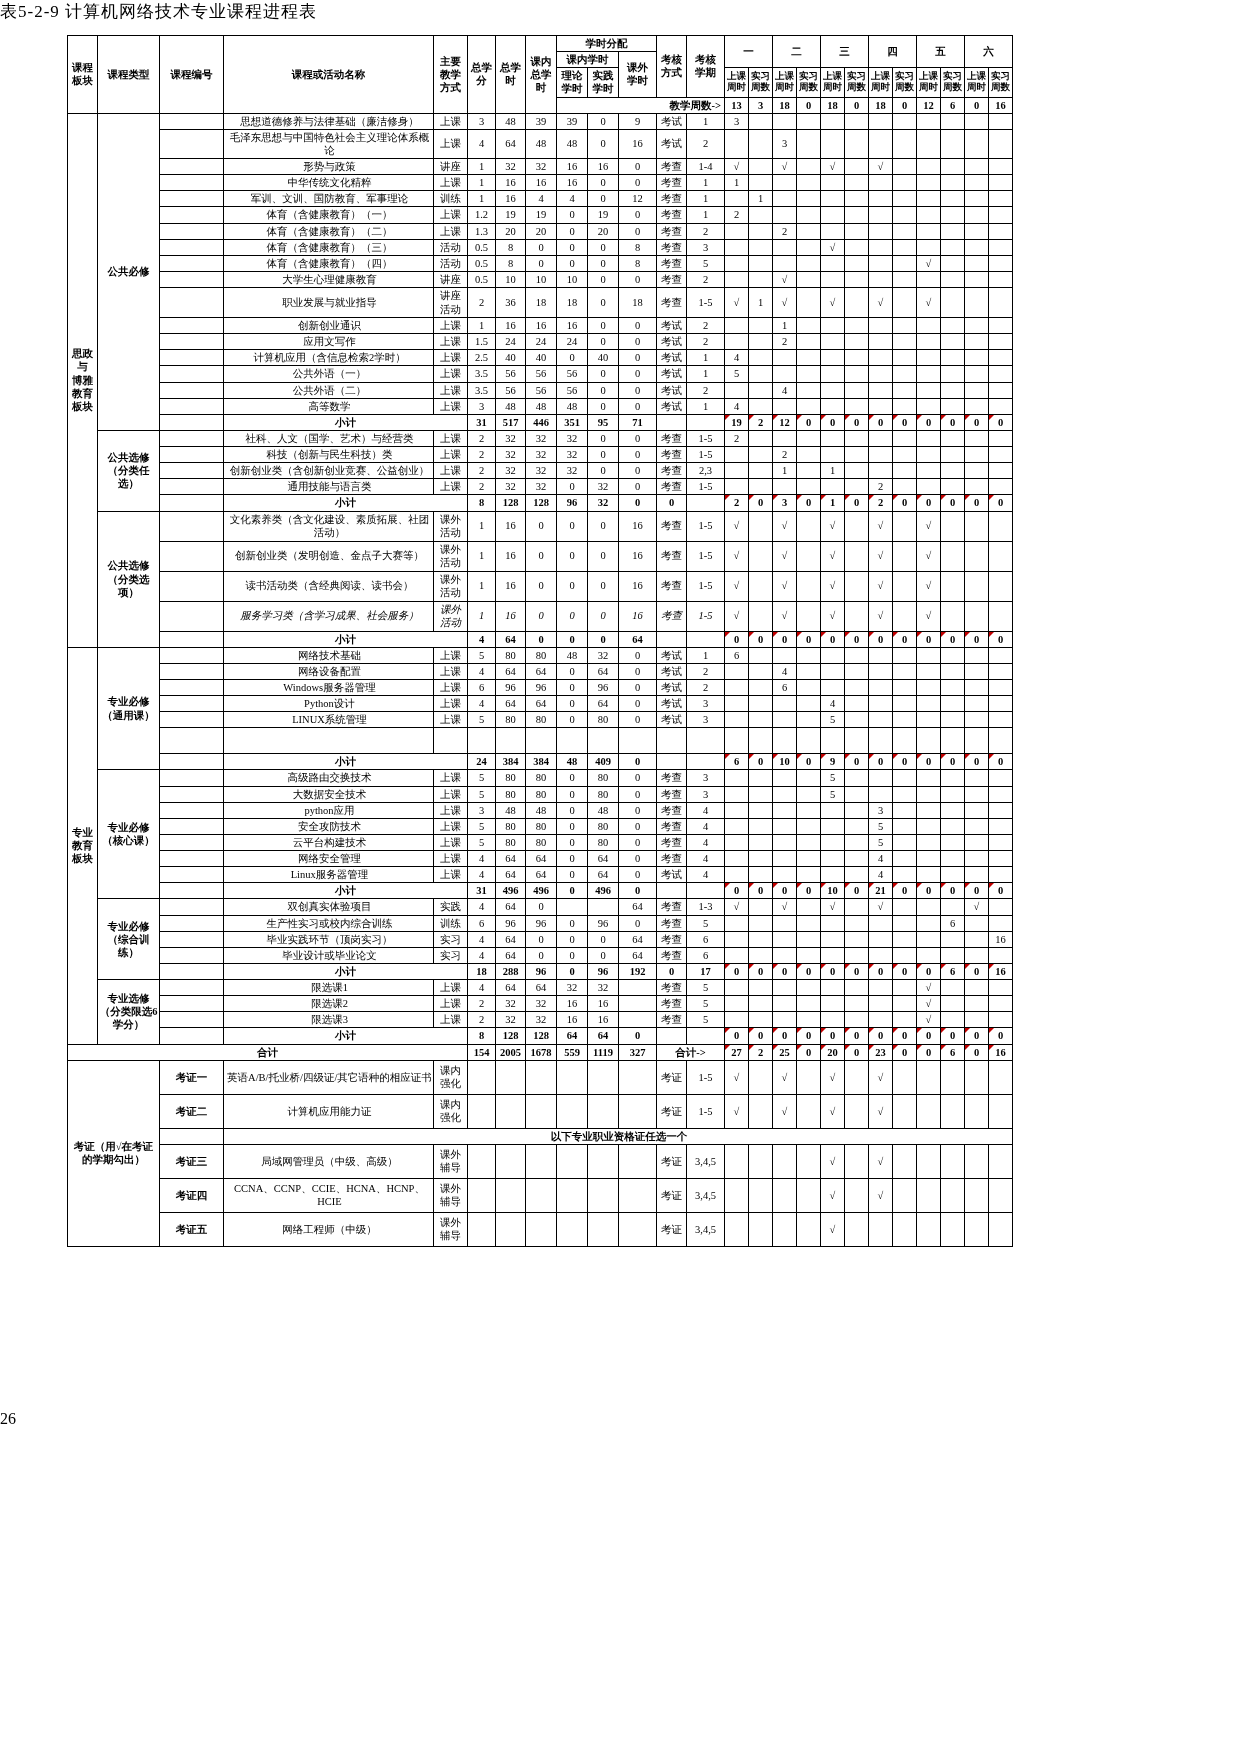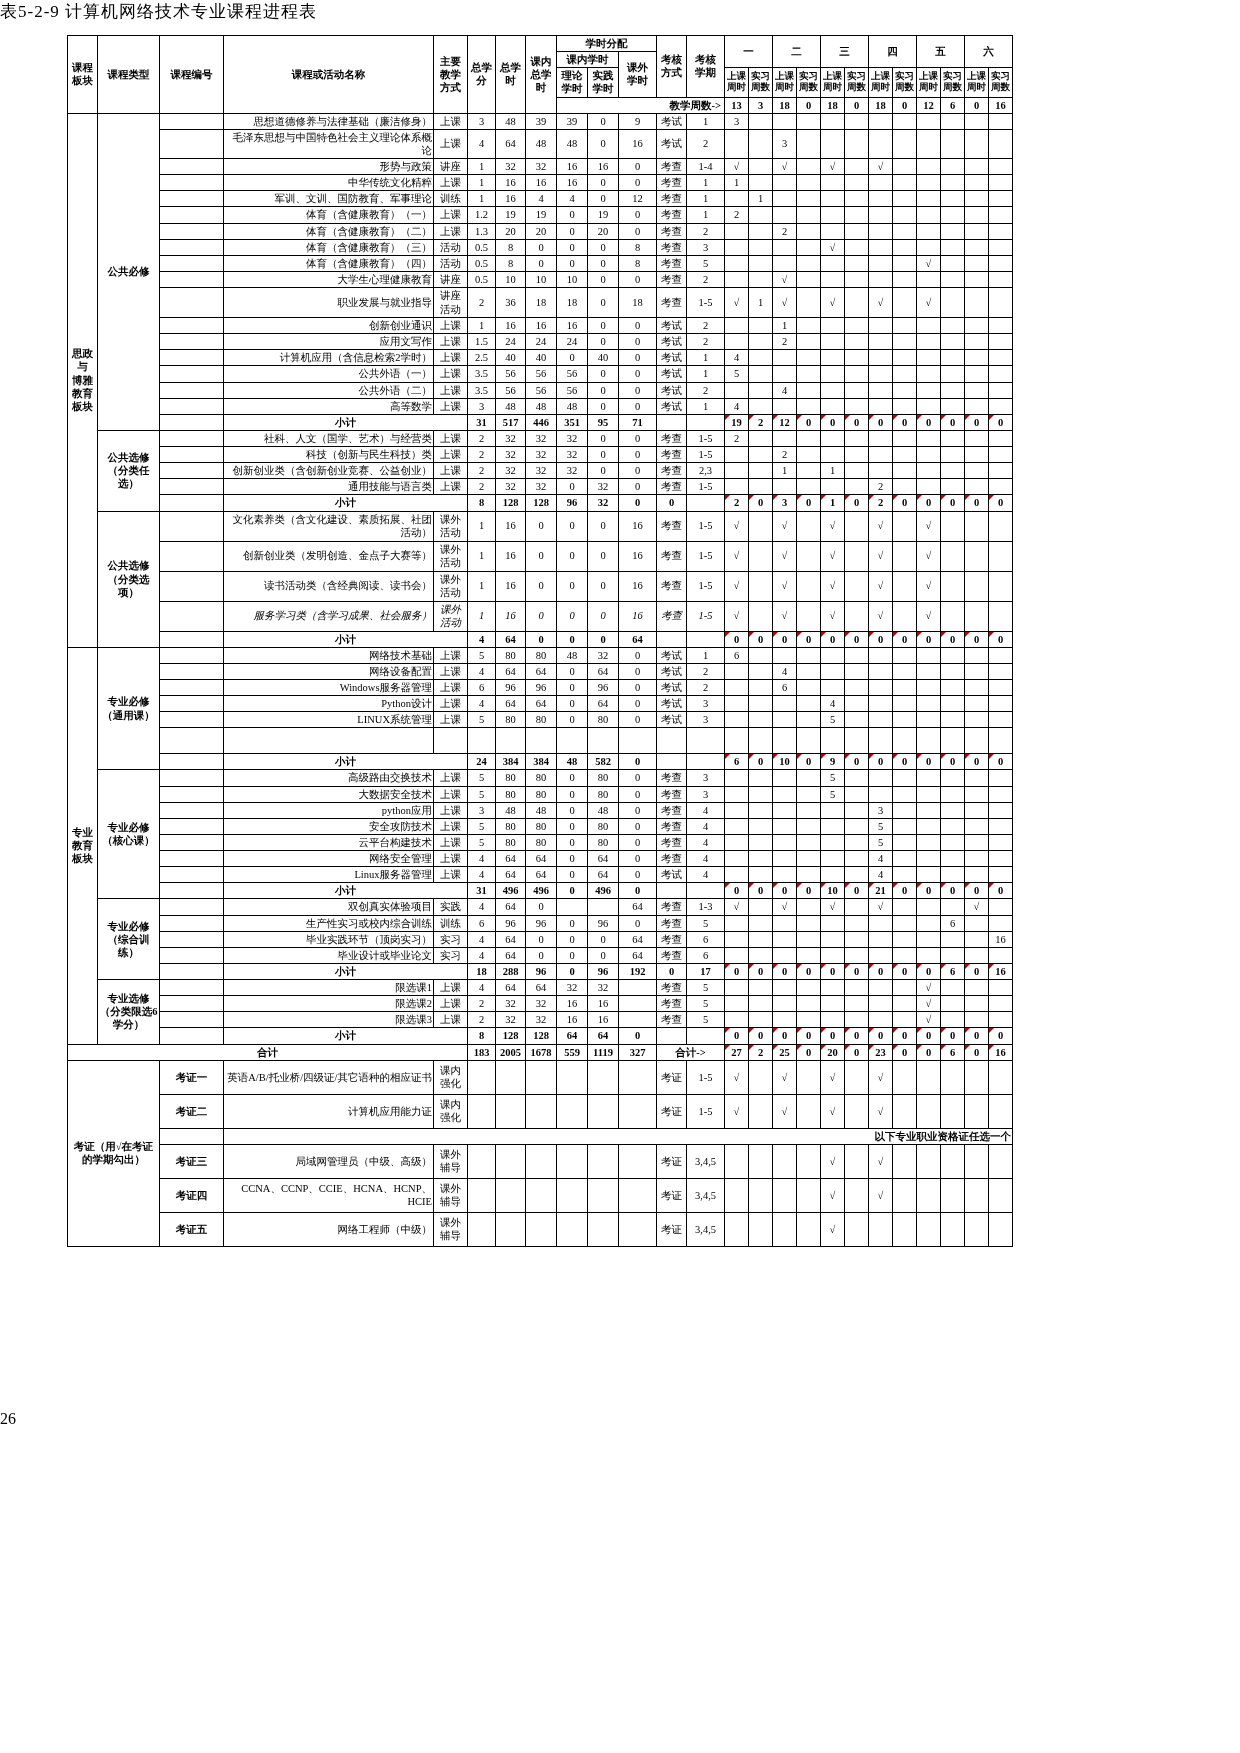--- a/index.html
+++ b/index.html
@@ -14,21 +14,21 @@
     border-collapse: collapse; table-layout: fixed; width: 945px;
     margin: 12px 0 0 67px; border: 1.5px solid #000;
   }
   th, td {
     border: 1px solid #000; font-size: 10.5px; line-height: 1.25;
     text-align: center; vertical-align: middle; padding: 1px;
     white-space: pre-line; overflow: hidden; height: 15px;
     word-wrap: break-word;
   }
   th { font-weight: bold; }
-  td.nm { text-align: right; padding-left: 3px; }
+  td.nm { text-align: center; padding-left: 3px; }
   .b { font-weight: bold; }
   .small { font-size: 9.5px; line-height: 1.2; }
   .right { text-align: right; padding-right: 3px; margin-left: 35px; }
   .rev { position: relative; }
   .rev::before {
     content: ""; position: absolute; top: 0; left: 0; width: 0; height: 0;
     border-top: 5px solid #c00000; border-right: 5px solid transparent;
   }
   .pagenum { position: absolute; top: 1410px; left: 0; width: 100%; text-align: left; font-size: 16px; }
 </style>
@@ -1009,21 +1009,21 @@
         <td></td>
         <td></td>
       </tr>
       <tr>
         <td></td>
         <td colspan="2" class="b">小计</td>
         <td class="b">24</td>
         <td class="b">384</td>
         <td class="b">384</td>
         <td class="b">48</td>
-        <td class="b">582</td>
+        <td class="b">409</td>
         <td class="b">0</td>
         <td class="b"></td>
         <td class="b"></td>
         <td class="b rev">6</td>
         <td class="b rev">0</td>
         <td class="b rev">10</td>
         <td class="b rev">0</td>
         <td class="b rev">9</td>
         <td class="b rev">0</td>
         <td class="b rev">0</td>
@@ -1453,21 +1453,21 @@
         <td class="b rev">0</td>
         <td class="b rev">0</td>
         <td class="b rev">0</td>
         <td class="b rev">0</td>
         <td class="b rev">0</td>
         <td class="b rev">0</td>
         <td class="b rev">0</td>
       </tr>
       <tr>
         <td colspan="5" class="b">合计</td>
-        <td class="b">183</td>
+        <td class="b">154</td>
         <td class="b">2005</td>
         <td class="b">1678</td>
         <td class="b">559</td>
         <td class="b">1119</td>
         <td class="b">327</td>
         <td colspan="2" class="b">合计-&gt;</td>
         <td class="b rev">27</td>
         <td class="b rev">2</td>
         <td class="b rev">25</td>
         <td class="b rev">0</td>

